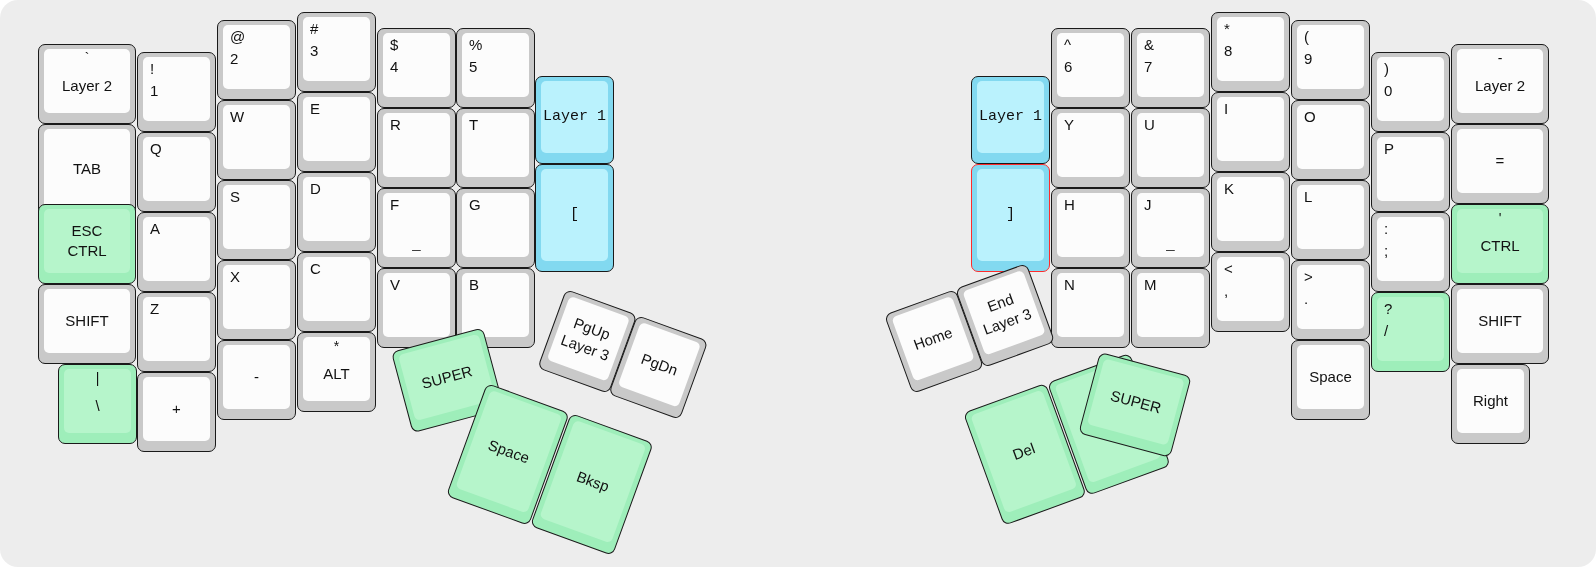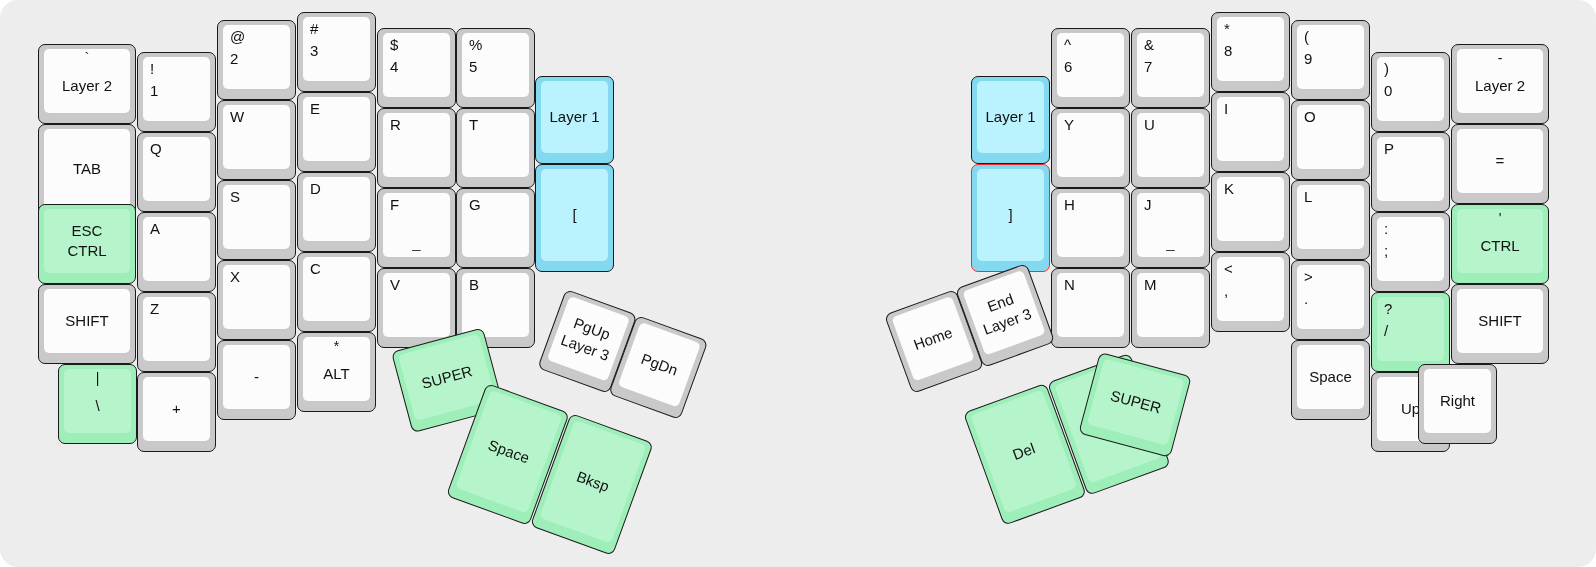--- a/index.html
+++ b/index.html
@@ -27,21 +27,21 @@
     position:absolute;
     left:5px;right:5px;top:4px;bottom:10px;
     border-radius:5px;
     background:#fcfcfc;
     box-sizing:border-box;
     overflow:hidden;
   }
   .key.sel{border-color:#ff2b2b;}
 
   
-  .key.cyan{background:#82d9f0;}
+  .key.cyan{background:#82d9f0;font-family:Liberation Mono, monospace;}
   .key.cyan .cap{background:#baf2fd;}
   .key.green{background:#9eeeba;}
   .key.green .cap{background:#b6f5cb;}
 
   
   .lg{
     position:absolute;
     color:#111;
     line-height:1.05;
     white-space:pre;
@@ -363,25 +363,20 @@
           <div class="lg tl">:</div>
           <div class="lg bl">;</div>
         </div>
       </div>
       <div class="key green" style="left: 1371px; top: 292px; width: 79px; height: 80px;">
         <div class="cap">
           <div class="lg tl">?</div>
           <div class="lg bl">/</div>
         </div>
       </div>
-      <div class="key" style="left: 1371px; top: 372px; width: 79px; height: 80px;">
-        <div class="cap">
-          <div class="lg midc">Up</div>
-        </div>
-      </div>
       <div class="key" style="left: 1451px; top: 44px; width: 98px; height: 80px;">
         <div class="cap">
           <div class="lg topc">-</div>
           <div class="lg midc" style="top: 58%;">Layer 2</div>
         </div>
       </div>
       <div class="key" style="left: 1451px; top: 124px; width: 98px; height: 80px;">
         <div class="cap">
           <div class="lg midc">=</div>
         </div>
@@ -390,21 +385,21 @@
         <div class="cap">
           <div class="lg topc">'</div>
           <div class="lg midc" style="top: 58%;">CTRL</div>
         </div>
       </div>
       <div class="key" style="left: 1451px; top: 284px; width: 98px; height: 80px;">
         <div class="cap">
           <div class="lg midc">SHIFT</div>
         </div>
       </div>
-      <div class="key" style="left: 1418px; top: 364px; width: 79px; height: 80px;">
+      <div class="key" style="left: 1451px; top: 364px; width: 79px; height: 80px;">
         <div class="cap">
           <div class="lg midc">Right</div>
         </div>
       </div>
       <div class="key" style="left: 884px; top: 315px; width: 76px; height: 84px; transform: rotate(-20deg);">
         <div class="cap">
           <div class="lg midc">Home</div>
         </div>
       </div>
       <div class="key" style="left: 955px; top: 289px; width: 76px; height: 84px; transform: rotate(-20deg);">

